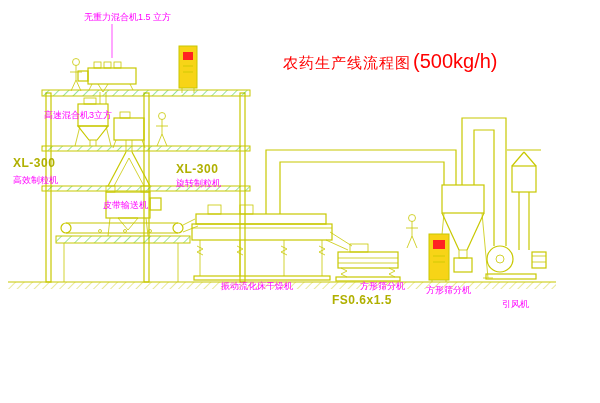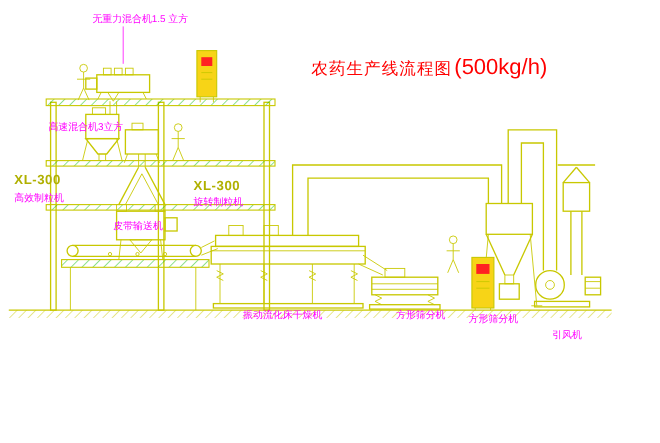--- a/index.html
+++ b/index.html
@@ -244,18 +244,19 @@
   <div class="lbl" style="left:13px;top:176px;text-align:right;">高效制粒机</div>
 
   <div class="model" style="left:176px;top:162px;">XL-300</div>
   <div class="lbl" style="left:176px;top:179px;">旋转制粒机</div>
 
   <div class="lbl" style="left:103px;top:201px;">皮带输送机</div>
 
   <div class="lbl" style="left:221px;top:282px;">振动流化床干燥机</div>
 
   <div class="lbl" style="left:337px;top:282px;margin-left:23px;">方形筛分机</div>
+  <div class="model" style="left:332px;top:293px;">FS0.6x1.5</div>
 
   <div class="lbl" style="left:426px;top:286px;">方形筛分机</div>
 
   <div class="lbl" style="left:502px;top:300px;">引风机</div>
 
 </div>
 
 </body></html>

